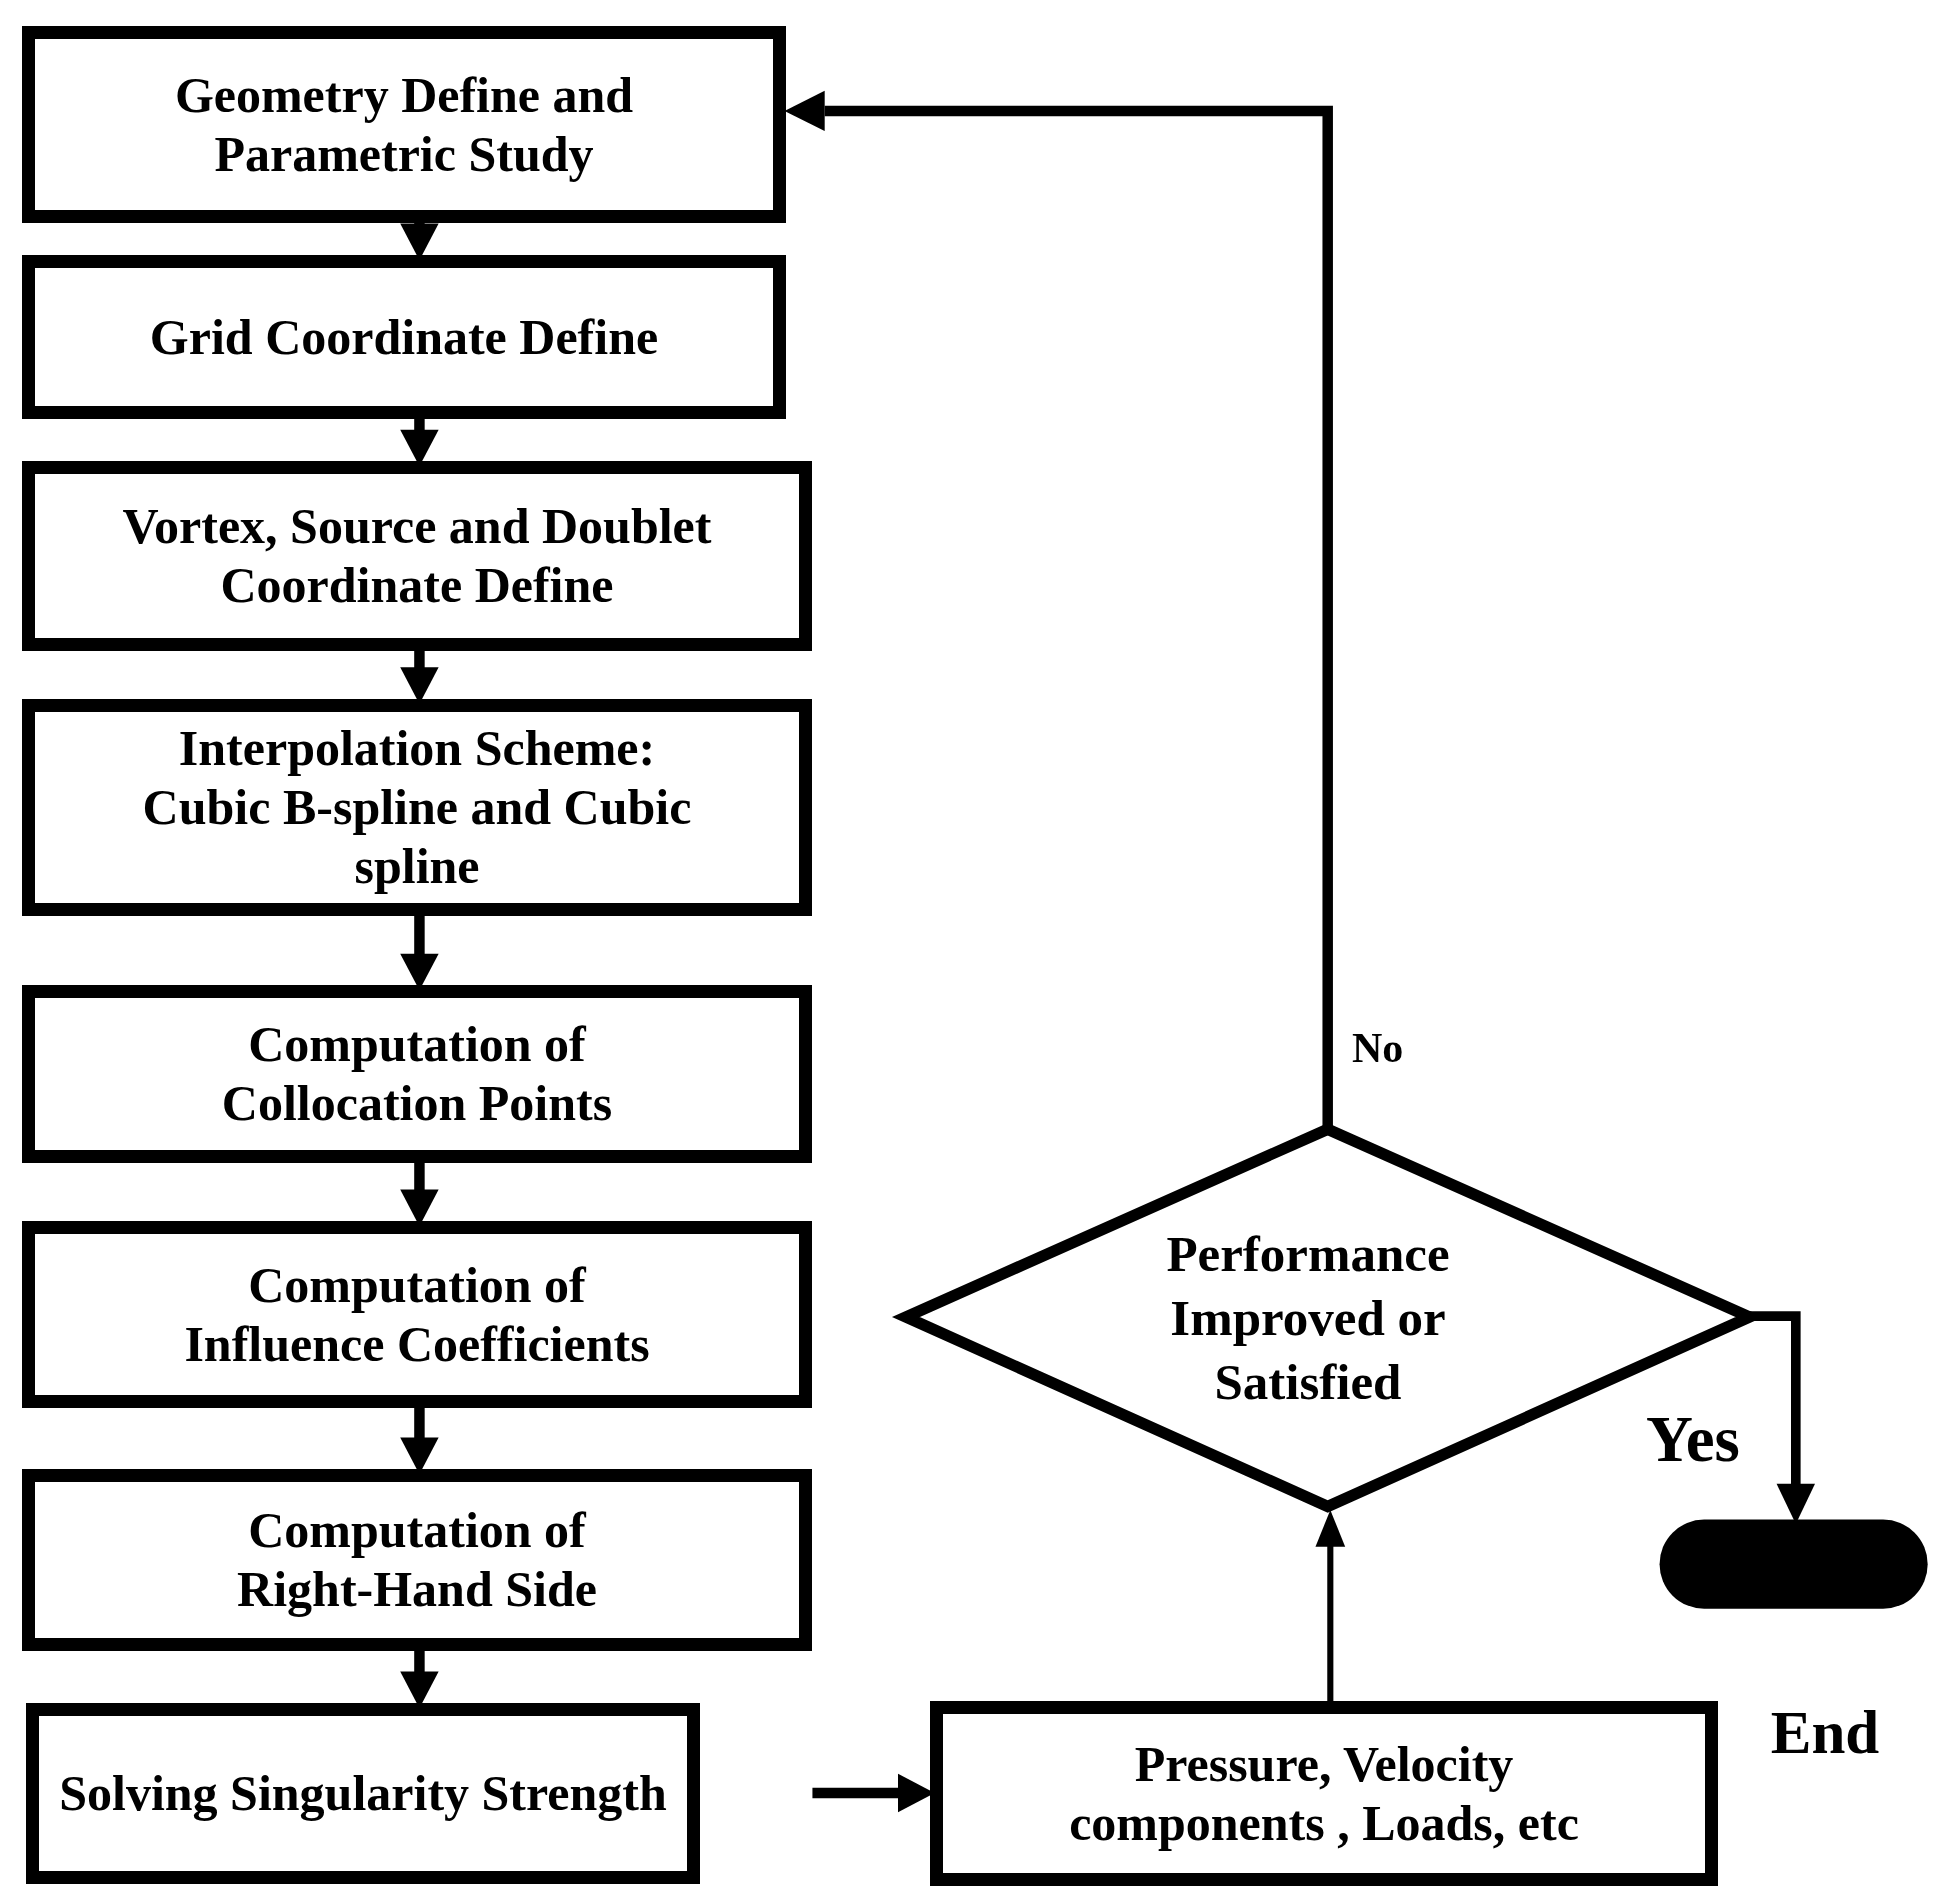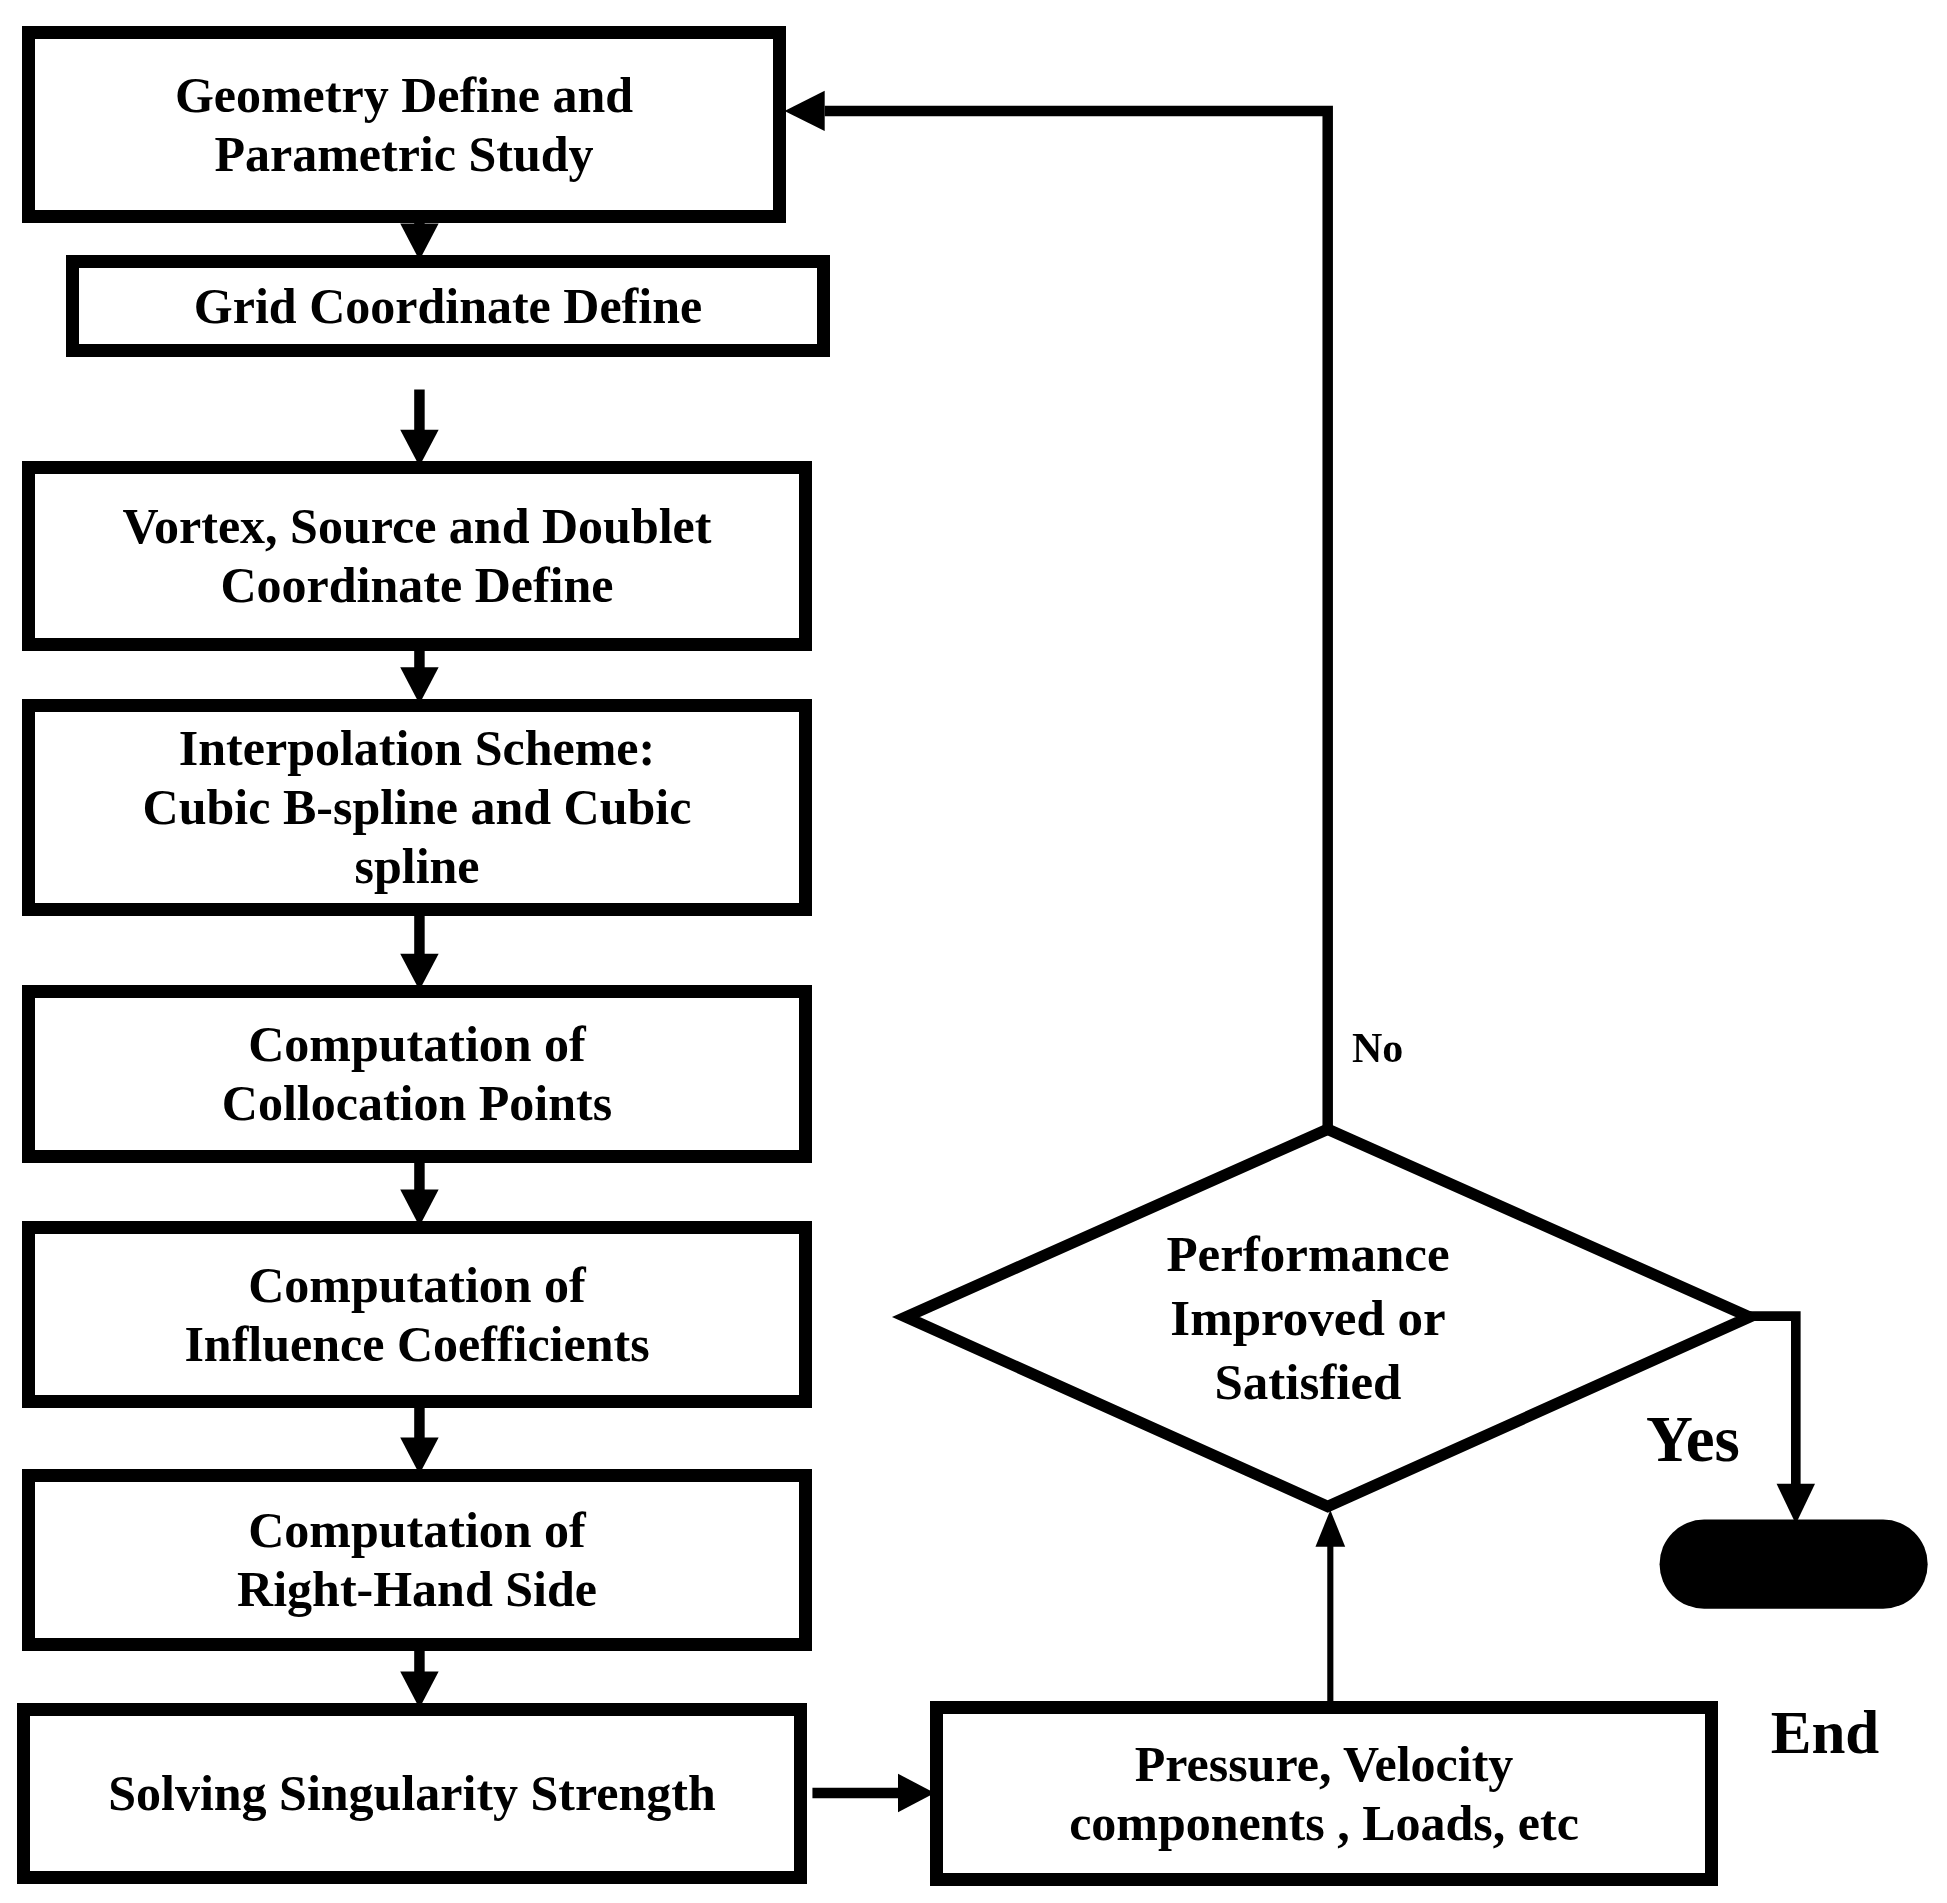--- a/index.html
+++ b/index.html
@@ -101,39 +101,39 @@
     </g>
 
     <polygon class="shape" points="1520,1293 2003,1508 1520,1725 1037,1508" stroke-width="13"></polygon>
 
     <rect class="solid" x="1900" y="1740" width="307" height="102" rx="51" ry="51"></rect>
   </svg>
 
   <div class="node" style="left:22px;top:26px;width:764px;height:197px;">Geometry Define and
 Parametric Study</div>
 
-  <div class="node" style="left:22px;top:255px;width:764px;height:102px;margin-left:44px;">Grid Coordinate Define</div>
+  <div class="node" style="left:22px;top:255px;width:764px;height:164px;">Grid Coordinate Define</div>
 
   <div class="node" style="left:22px;top:461px;width:790px;height:190px;">Vortex, Source and Doublet
 Coordinate Define</div>
 
   <div class="node" style="left:22px;top:699px;width:790px;height:217px;">Interpolation Scheme:
 Cubic B-spline and Cubic
 spline</div>
 
   <div class="node" style="left:22px;top:985px;width:790px;height:178px;">Computation of
 Collocation Points</div>
 
   <div class="node" style="left:22px;top:1221px;width:790px;height:187px;">Computation of
 Influence Coefficients</div>
 
   <div class="node" style="left:22px;top:1469px;width:790px;height:182px;">Computation of
 Right-Hand Side</div>
 
-  <div class="node" style="left:17px;top:1703px;width:790px;height:181px;">Solving Singularity Strength</div>
+  <div class="node" style="left:26px;top:1703px;width:674px;height:181px;">Solving Singularity Strength</div>
 
   <div class="node" style="left:930px;top:1701px;width:788px;height:185px;">Pressure, Velocity
 components , Loads, etc</div>
 
   <div class="decision-label" style="left:976px;top:1188px;width:664px;height:262px;">Performance
 Improved or
 Satisfied</div>
 
   <div class="free-label" style="left:1352px;top:1024px;font-size:42px;">No</div>
 

